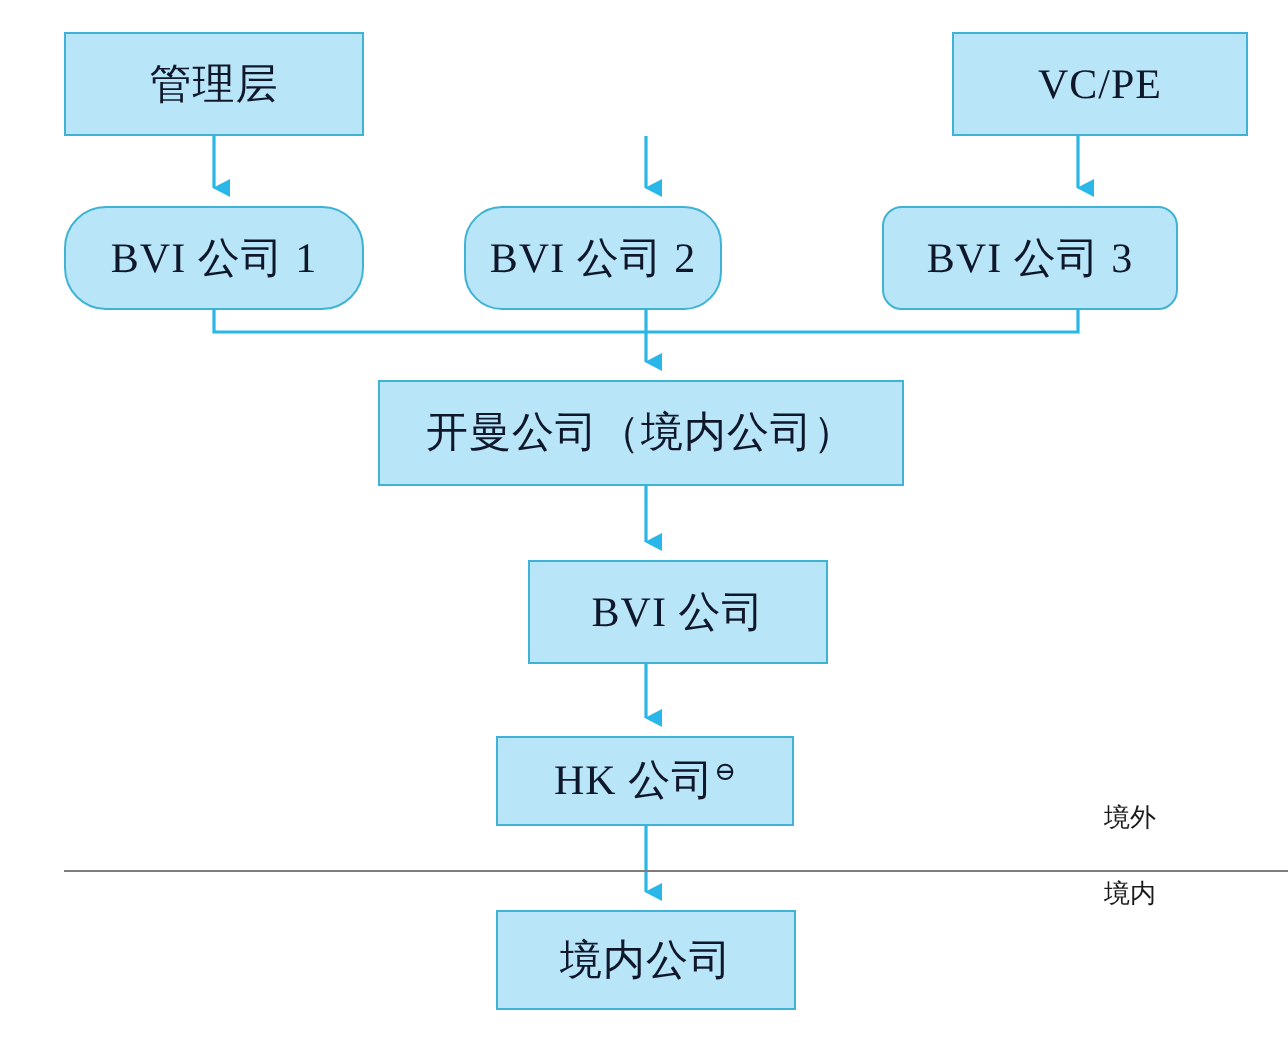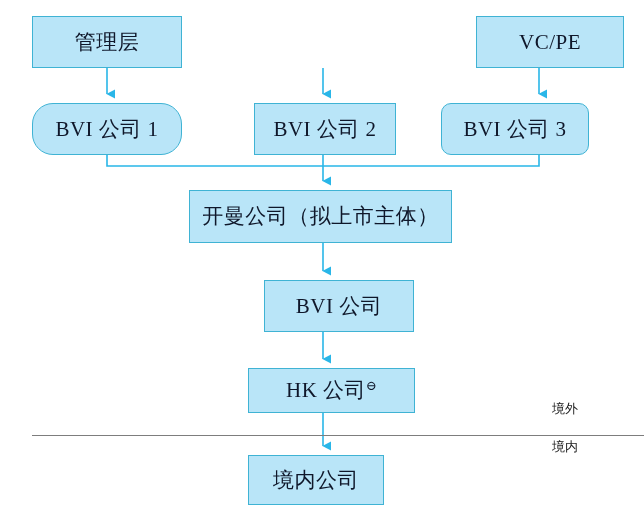--- a/index.html
+++ b/index.html
@@ -34,26 +34,26 @@
     position:relative;
     top:-5px;
     left:0px;
     letter-spacing:0;
   }
   
   #n-mgmt      {left:32px; top:16px;  width:150px; height:52px;}
   #n-founder   {left:197px;top:16px;  width:253px; height:52px;}
   #n-vcpe      {left:465px;top:16px;  width:148px; height:52px;margin-left:11px;}
   #n-bvi1      {left:32px; top:103px; width:150px; height:52px;border-radius:21px;}
-  #n-bvi2      {left:254px;top:103px; width:142px; height:52px;}
+  #n-bvi2      {left:232px;top:103px; width:129px; height:52px;border-radius:19px;}
   #n-bvi3      {left:441px;top:103px; width:148px; height:52px;border-radius:10px;}
   #n-cayman    {left:189px;top:190px; width:263px; height:53px;}
   #n-bvi       {left:248px;top:280px; width:150px; height:52px;margin-left:16px;}
-  #n-hk        {left:248px;top:368px; width:167px; height:45px;}
-  #n-domestic  {left:248px;top:455px; width:136px; height:50px;}
+  #n-hk        {left:248px;top:368px; width:149px; height:45px;}
+  #n-domestic  {left:248px;top:455px; width:150px; height:50px;}
 
   
   #boundary-line{
     position:absolute;left:32px;top:435px;width:612px;height:0;
     border-top:1.4px solid #7d7d7d;
   }
   .region-label{
     position:absolute;
     font-size:13px;
     color:#1a1a1a;
@@ -113,21 +113,21 @@
 
   <div class="node" id="n-bvi2">
     <span class="lbl">BVI 公司 2</span>
   </div>
 
   <div class="node" id="n-bvi3">
     <span class="lbl">BVI 公司 3</span>
   </div>
 
   <div class="node" id="n-cayman">
-    <span class="lbl">开曼公司（拟上市主体）</span>
+    <span class="lbl">开曼公司（境内公司）</span>
   </div>
 
   <div class="node" id="n-bvi">
     <span class="lbl">BVI 公司</span>
   </div>
 
   <div class="node" id="n-hk">
     <span class="lbl">HK 公司</span>
       <span class="mark">⊖</span>
   </div>

